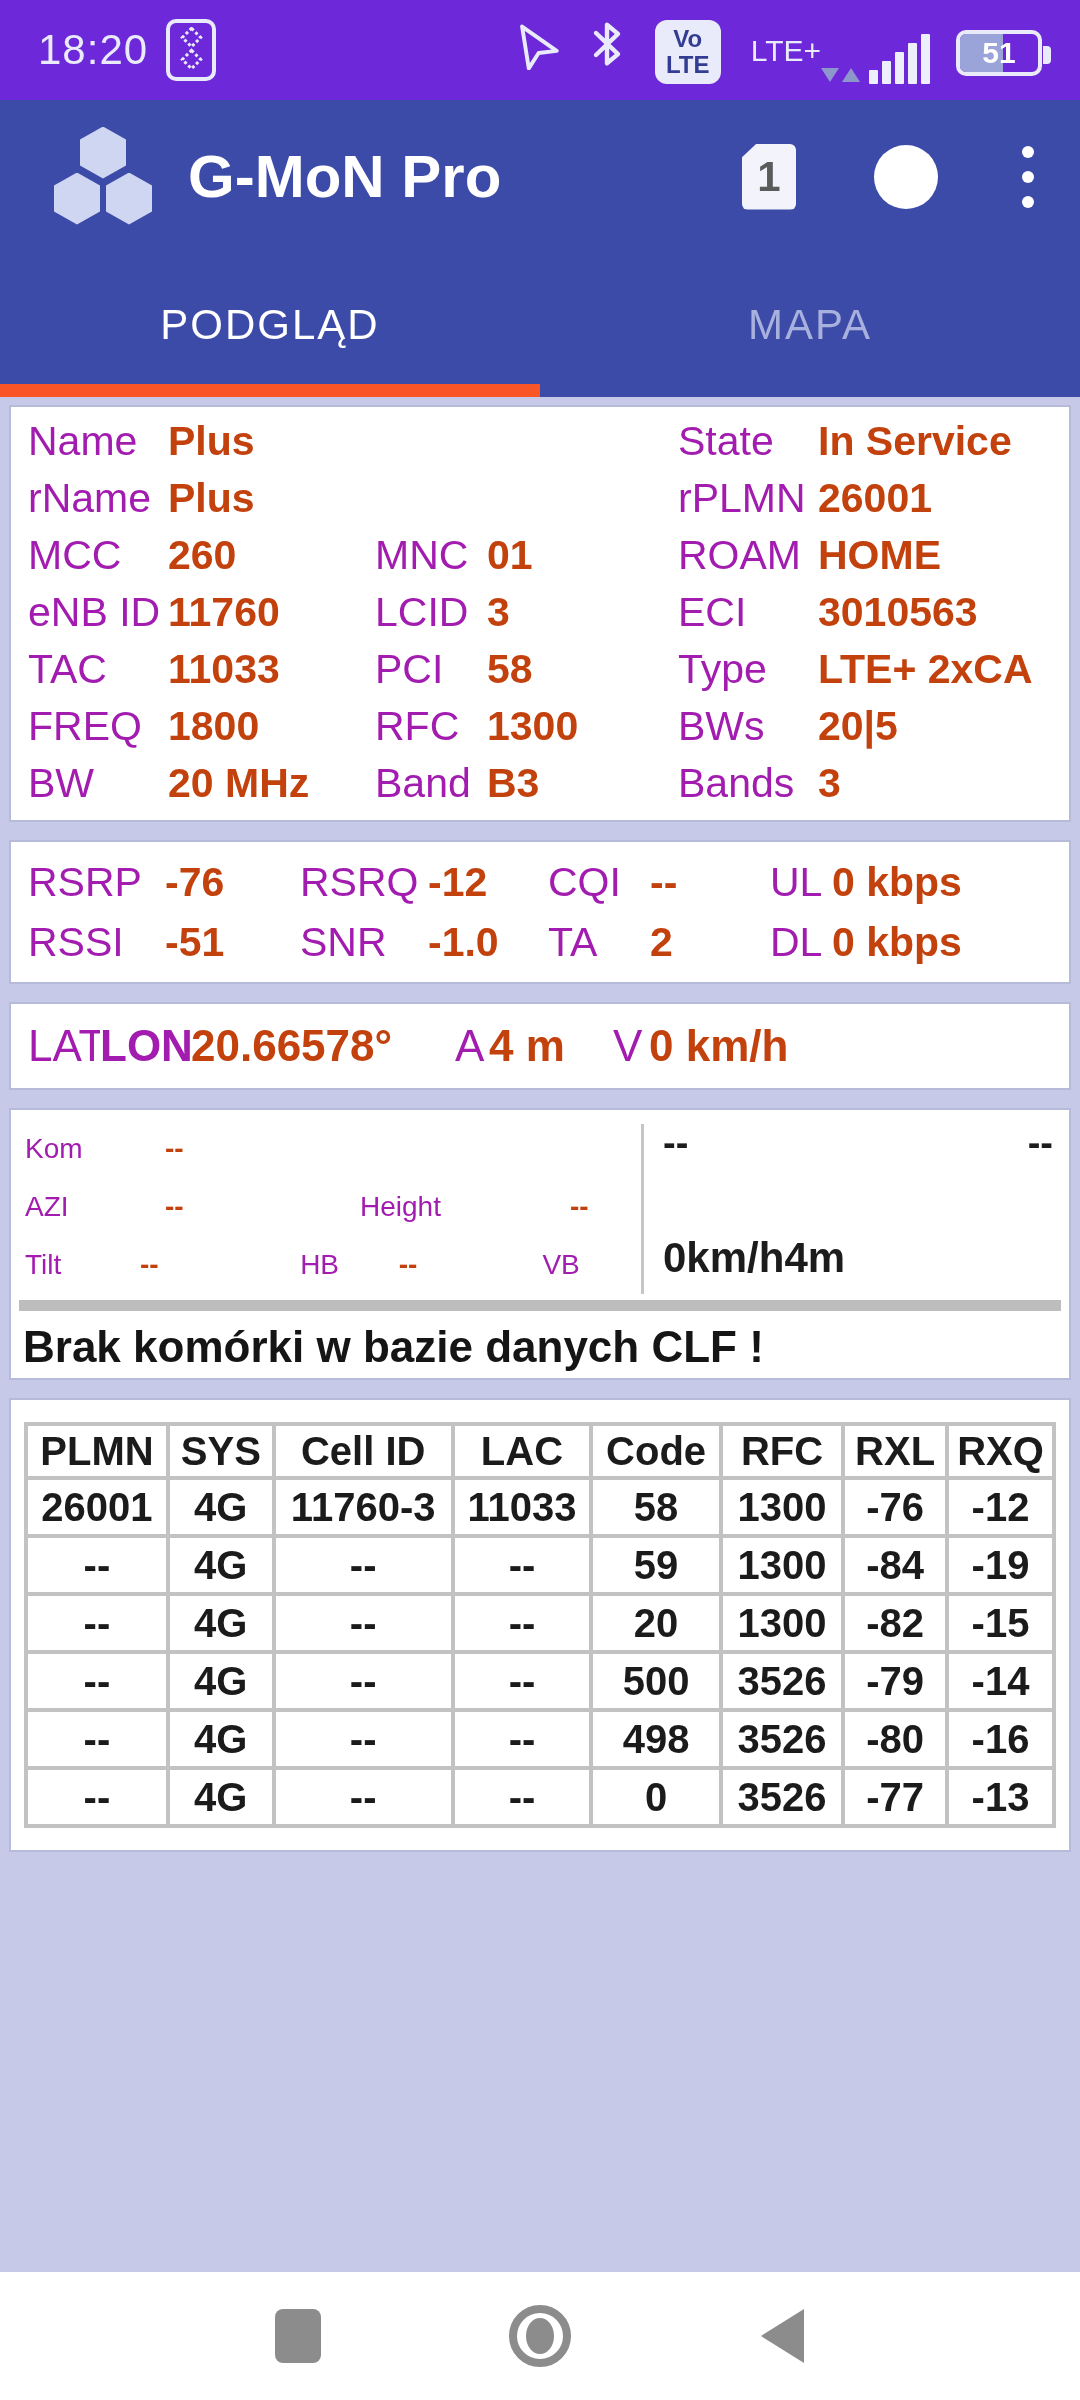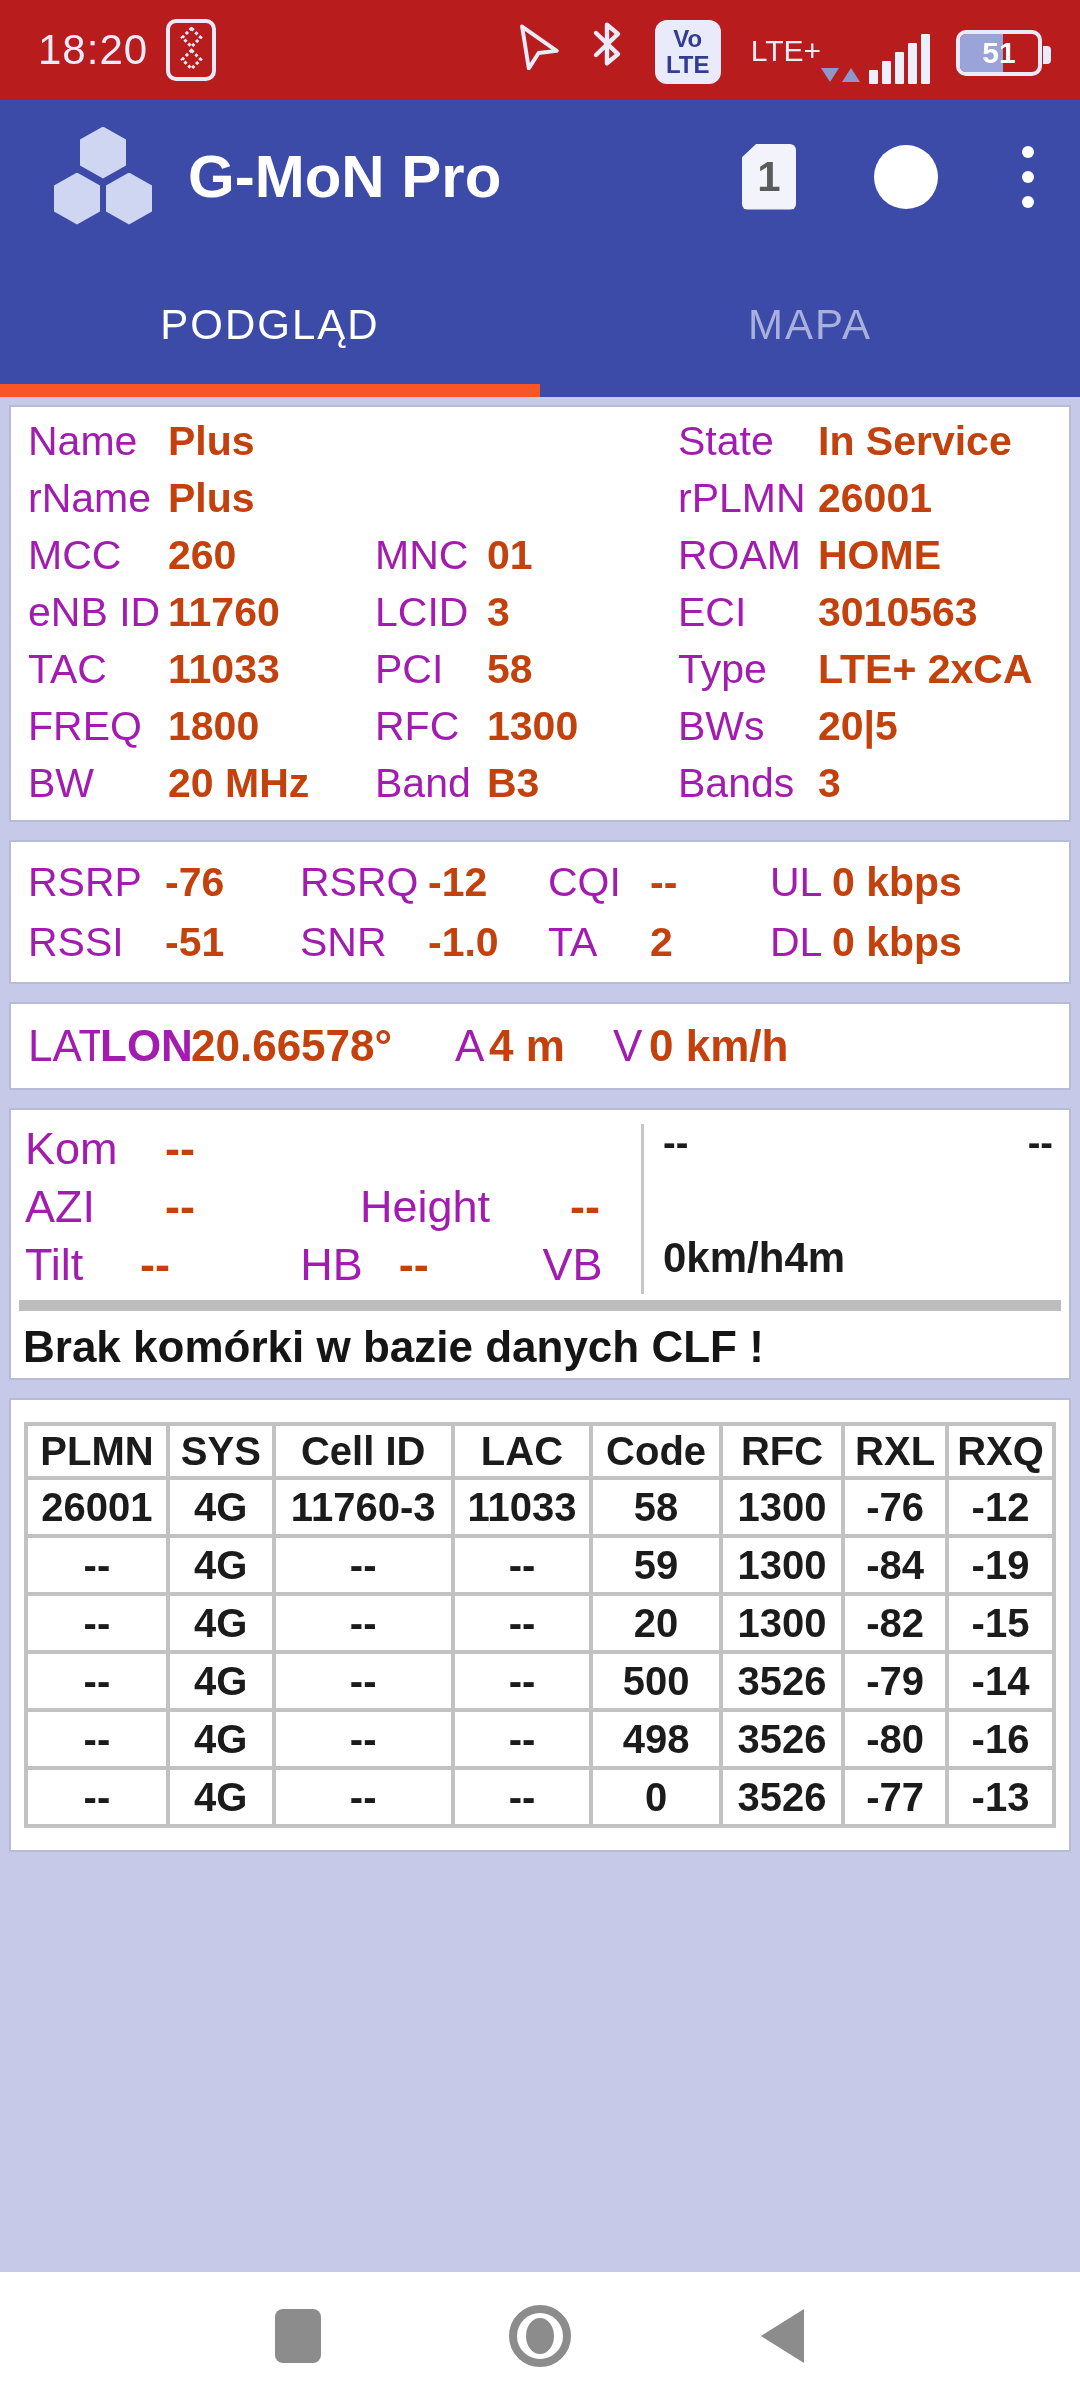--- a/index.html
+++ b/index.html
@@ -1,21 +1,21 @@
 <!DOCTYPE html>
 <html><head>
 <meta charset="utf-8">
 <style>
   * { margin:0; padding:0; box-sizing:border-box; }
   html,body { width:1080px; height:2400px; }
   body { font-family:"Liberation Sans", sans-serif; background:#C6C9E8; position:relative; overflow:hidden; }
   .screen { position:absolute; inset:0; }
 
   
-  .status-bar { position:absolute; top:0; left:0; right:0; height:100px; background:#b91c1c;
+  .status-bar { position:absolute; top:0; left:0; right:0; height:100px; background:#6d28d9;
     display:flex; align-items:center; padding:0 38px; color:#E9EBFA; }
   .time { font-size:42px; font-weight:500; letter-spacing:1px; }
   .time-icon { width:50px; height:62px; border:4px solid #E9EBFA; border-radius:10px; margin-left:18px;
     display:flex; align-items:center; justify-content:center; }
   .status-right { margin-left:auto; display:flex; align-items:flex-end; gap:26px; }
   .st-ico { display:flex; align-items:center; }
   .volte { width:66px; height:64px; border-radius:12px; background:#E9EBFA; color:#323C93;
     display:flex; flex-direction:column; align-items:center; justify-content:center; line-height:26px;
     font-weight:700; font-size:24px; }
   .signal { display:flex; flex-direction:row; align-items:flex-start; }
@@ -74,21 +74,21 @@
   .sr { display:flex; align-items:center; height:60px; font-size:41px; }
   .b1 { width:154px; padding-left:17px; } .b2 { width:135px; } .b3 { width:128px; } .b4 { width:120px; }
   .b5 { width:102px; } .b6 { width:120px; } .b7 { width:62px; } .b8 { flex:1; }
 
   .card3 { height:88px; display:flex; align-items:center; font-size:44px; padding-left:17px; }
   .g1 { width:72px; } .g2 { width:218px; } .g3 { width:91px;font-weight:bold; } .g4 { width:264px; }
   .g5 { width:34px; } .g6 { width:124px; } .g7 { width:36px; } .g8 { flex:1; }
 
   .card4 { height:272px; position:relative; }
   .c4-left { position:absolute; left:0; top:10px; width:630px; }
-  .kr { display:flex; align-items:center; height:58px; font-size:45px; }
+  .kr { display:flex; align-items:center; height:58px; font-size:28px; }
   .k1 { width:154px; padding-left:14px; } .k2 { width:195px; } .k3h { width:210px; } .k3 { width:120px; }
   .k4 { width:175px; } .k5 { width:120px; } .k6 { flex:1; }
   .vdiv { position:absolute; left:630px; top:14px; width:3px; height:170px; background:#C6C6C6; }
   .chart { position:absolute; left:652px; right:16px; top:12px; height:160px; font-weight:700; color:#1C1C1C; }
   .chart-top { display:flex; justify-content:space-between; font-size:38px; }
   .chart-bottom { position:absolute; left:0; right:0; bottom:0; display:flex; font-size:42px; }
   .hdiv { position:absolute; left:8px; right:8px; top:190px; height:11px; background:#BDBDBD; }
   .clf { position:absolute; left:12px; top:212px; font-size:44px; font-weight:700; color:#151515; white-space:nowrap; }
 
   .card5 { padding:22px 13px; }

